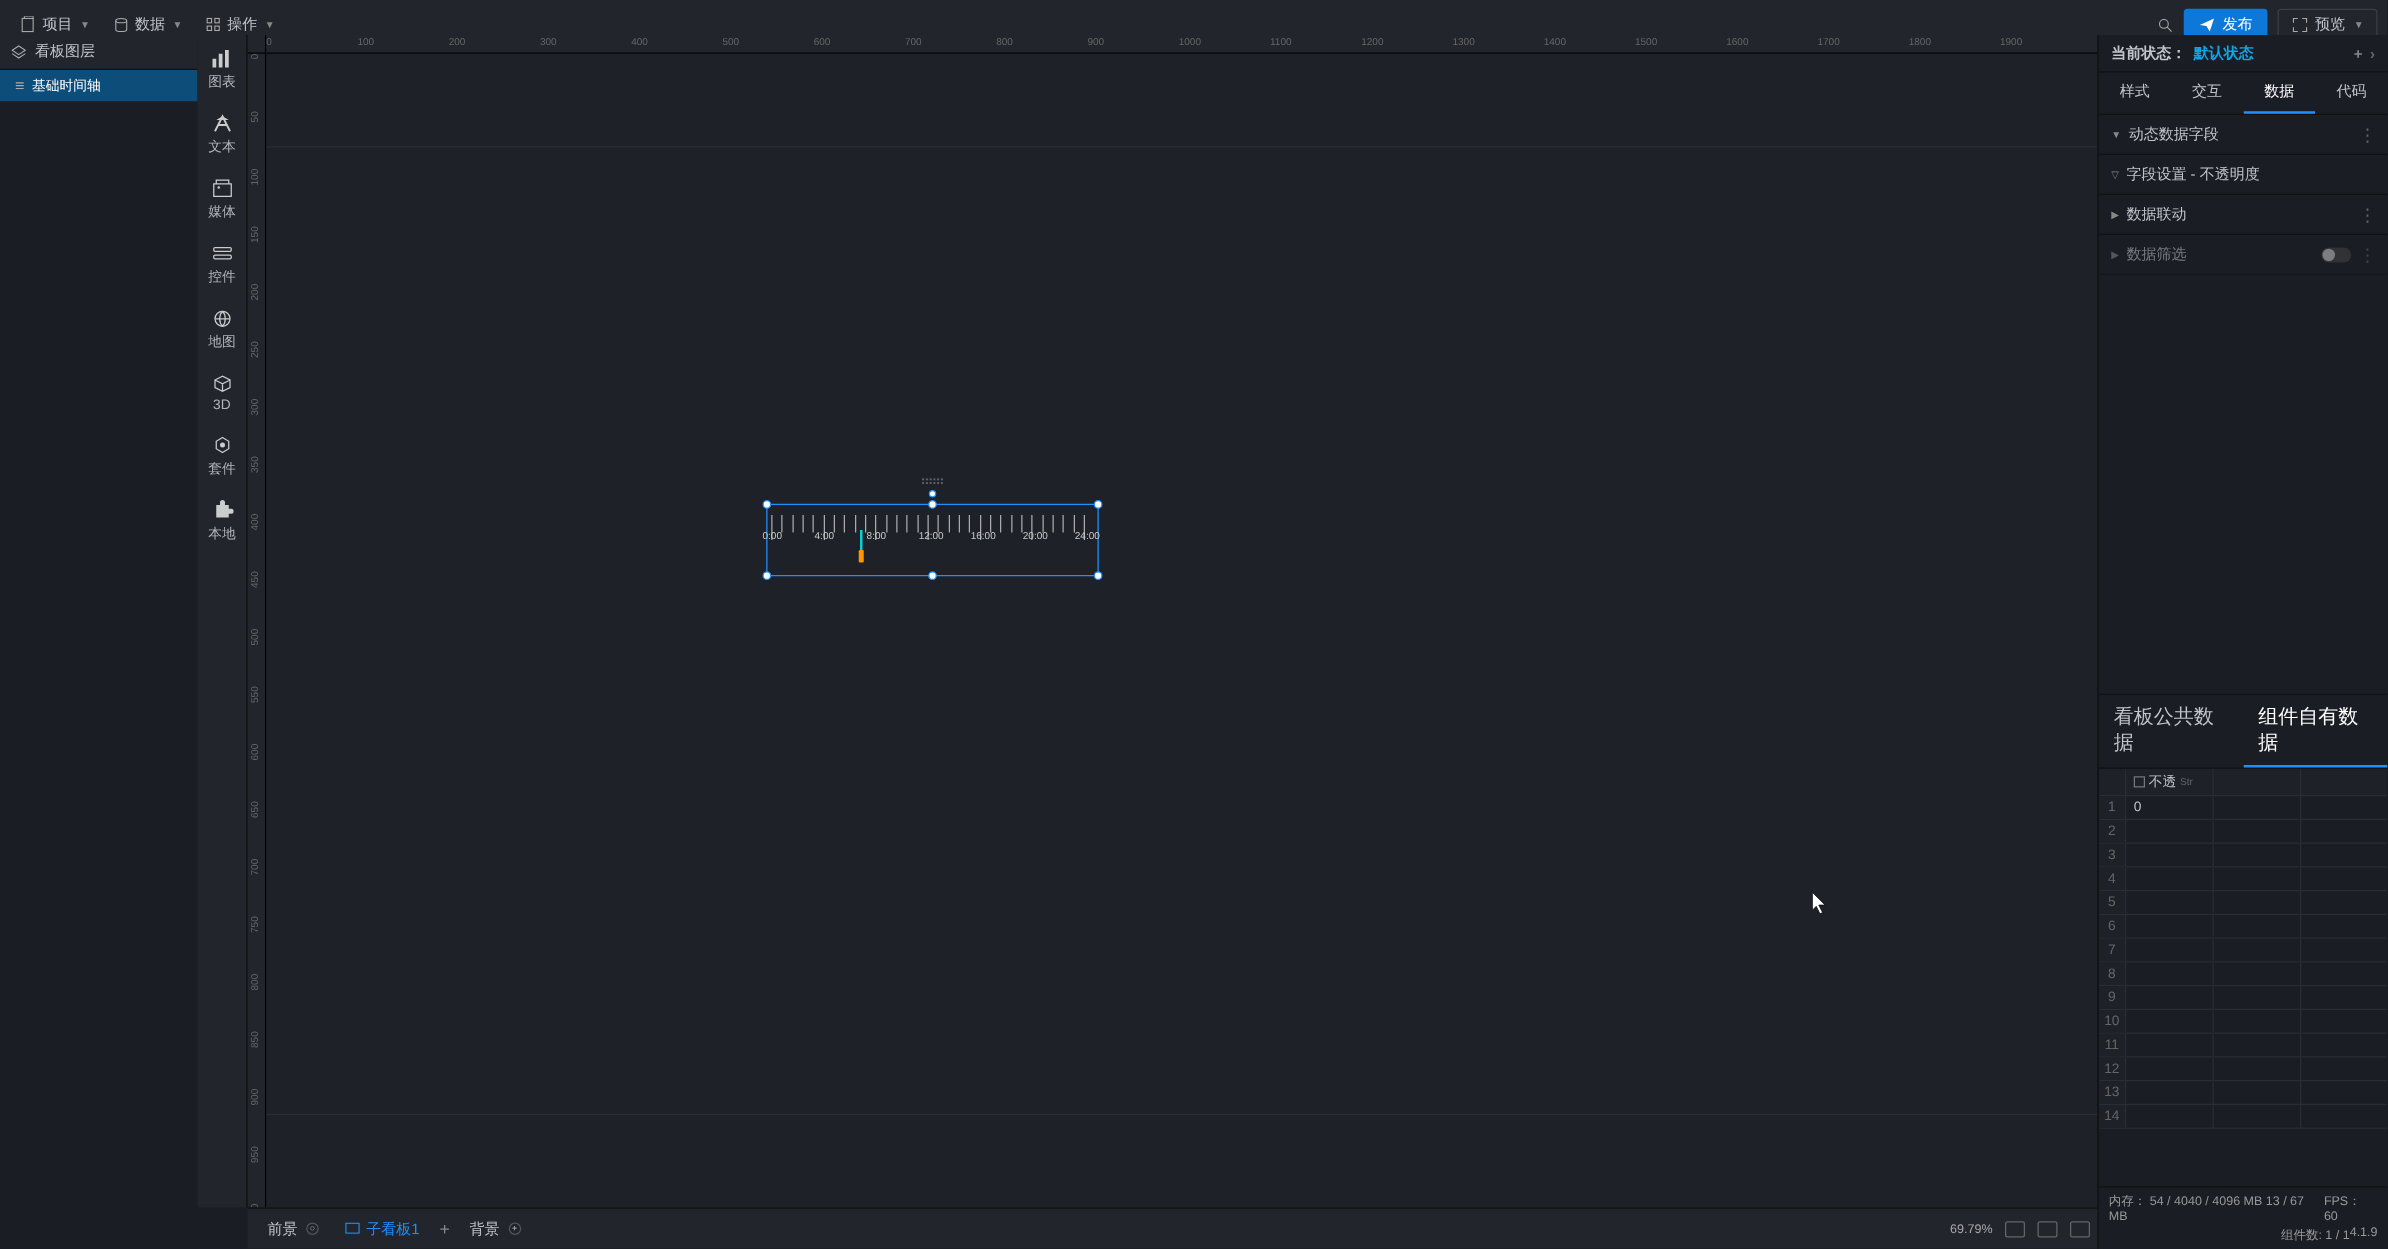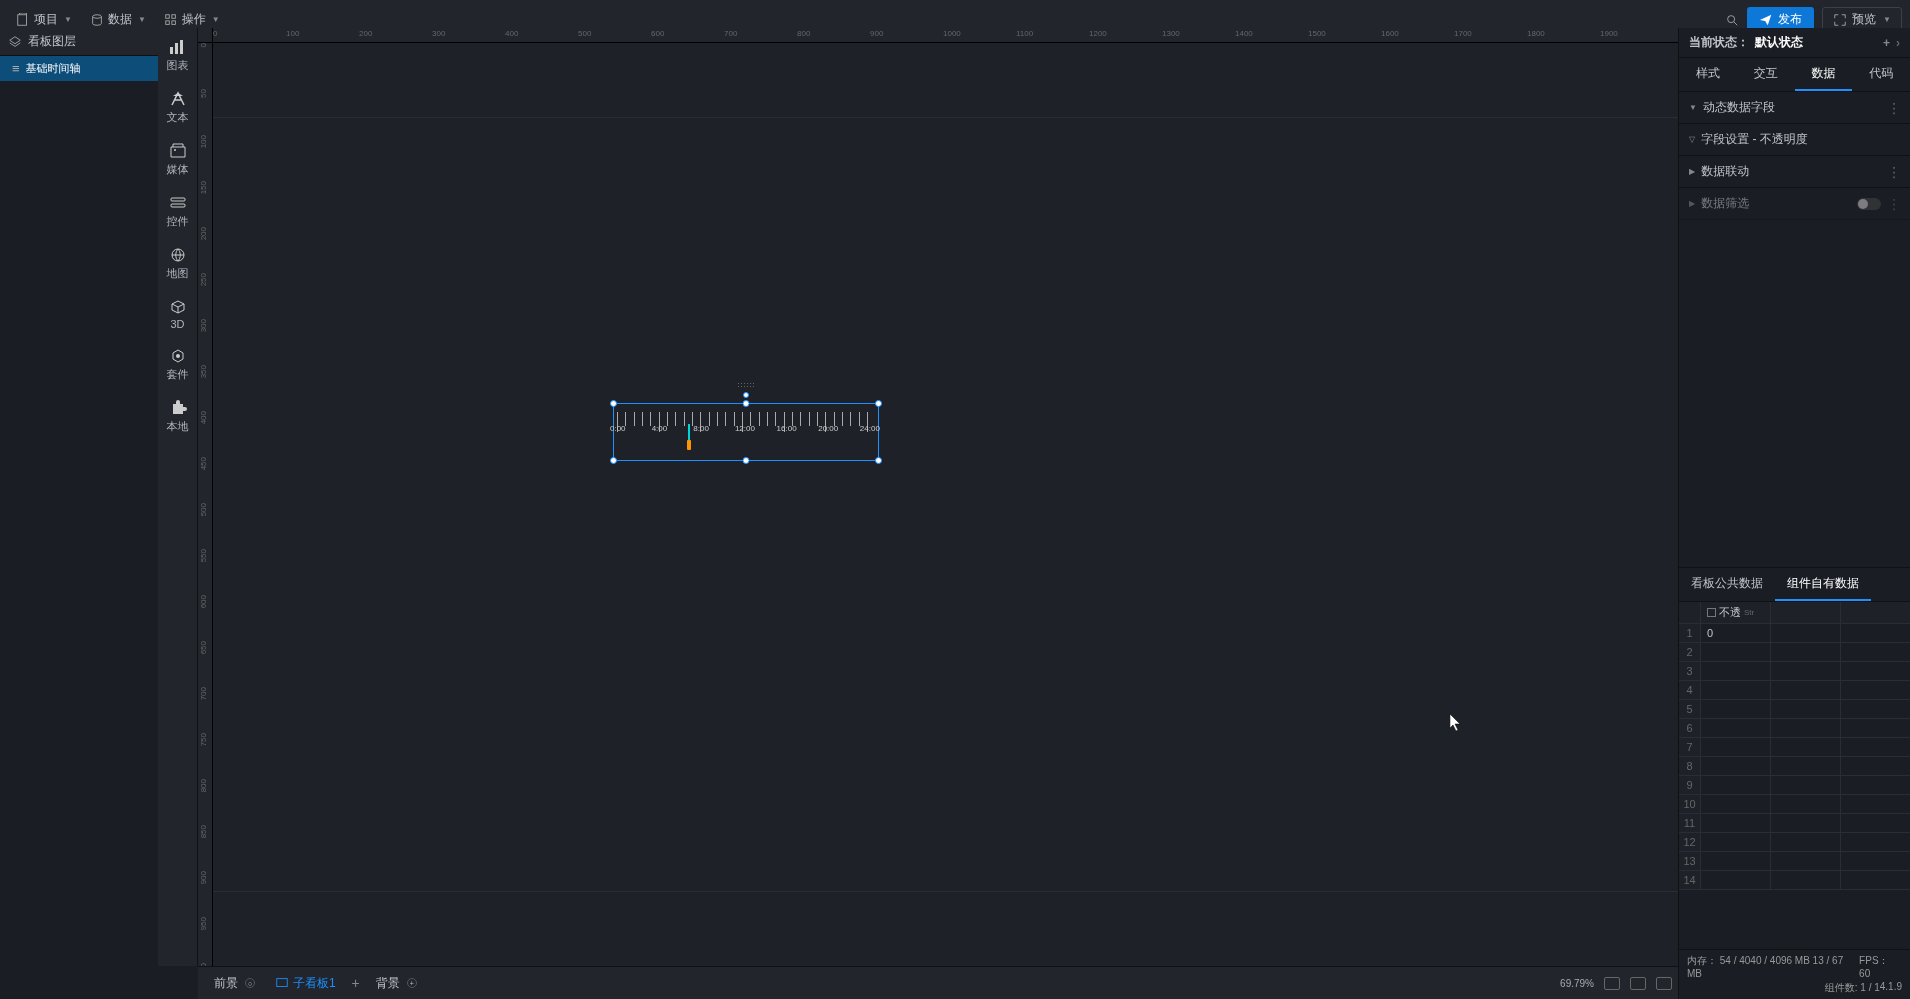--- a/index.html
+++ b/index.html
@@ -227,21 +227,21 @@
 .toggle::after {
   content: ""; position: absolute; left: 1px; top: 1px;
   width: 10px; height: 10px; background: #ccc; border-radius: 50%;
 }
 .rp-spacer { flex: 1; min-height: 160px; }
 
 .rp-data-tabs {
   display: flex; border-bottom: 1px solid #111; border-top: 1px solid #111;
 }
 .rp-dtab {
-  padding: 7px 12px; cursor: pointer; font-size: 12px;
+  padding: 7px 12px; cursor: pointer; font-size: 16px;
 }
 .rp-dtab.active { border-bottom: 2px solid #1e90ff; color: #fff; }
 
 .rp-grid {
   flex: 1; overflow: auto; font-size: 11px;
 }
 .rp-grid-head {
   display: flex; border-bottom: 1px solid #2a2d34;
   background: #1e2128;
 }
@@ -543,21 +543,21 @@
     <span>69.79%</span>
     <span class="mini-ico"></span>
     <span class="mini-ico"></span>
     <span class="mini-ico"></span>
   </div>
 </div>
 
 <div class="right-panel">
   <div class="rp-state">
     <span>当前状态：</span>
-    <span style="color:#ffffff">默认状态</span>
+    <span style="color:#0ea5e9">默认状态</span>
     <span class="plus">+</span>
     <span class="chev2">›</span>
   </div>
   <div class="rp-tabs">
     <div class="rp-tab">样式</div>
     <div class="rp-tab">交互</div>
     <div class="rp-tab active">数据</div>
     <div class="rp-tab">代码</div>
   </div>
 

